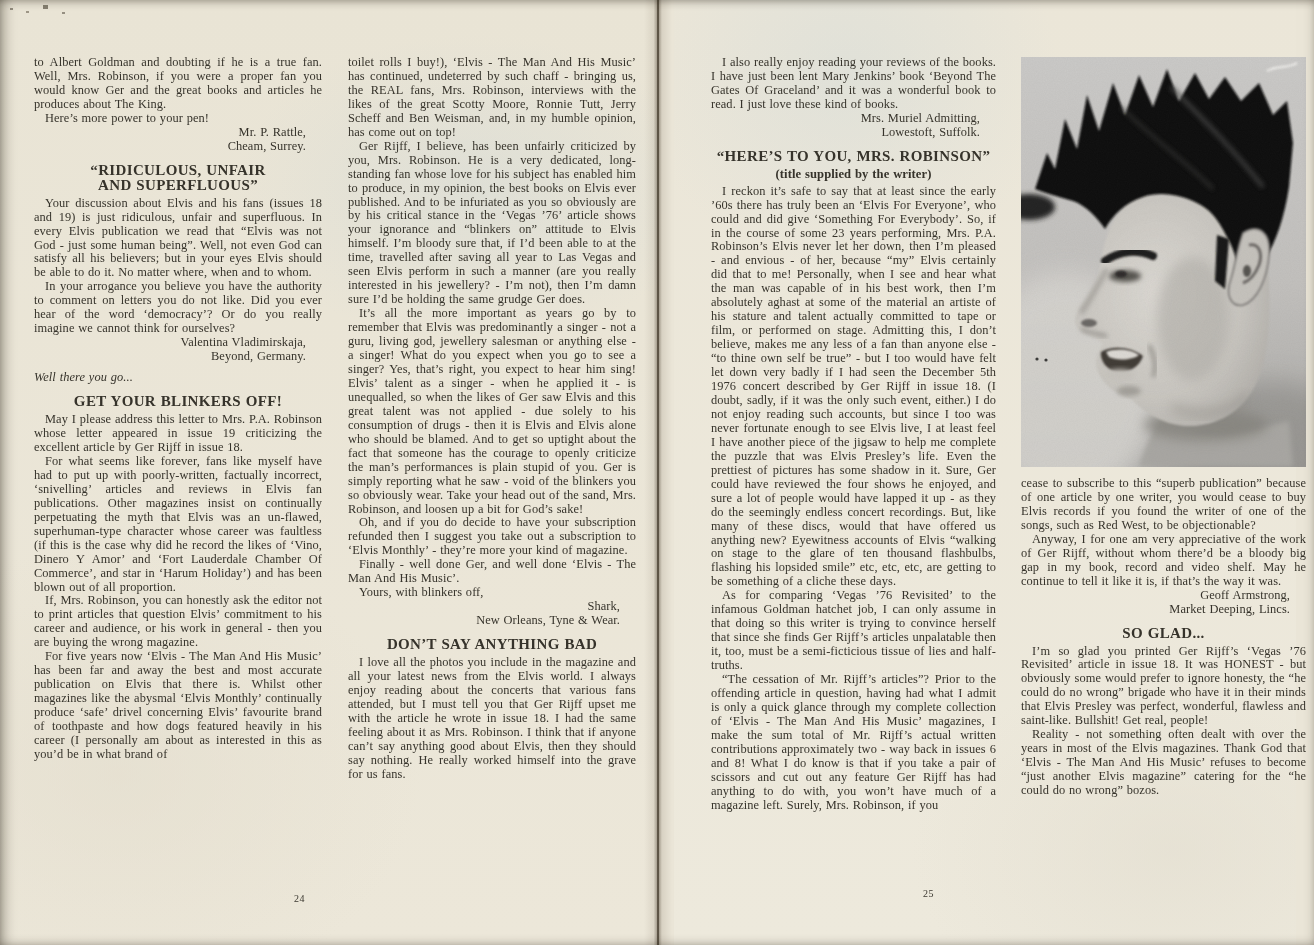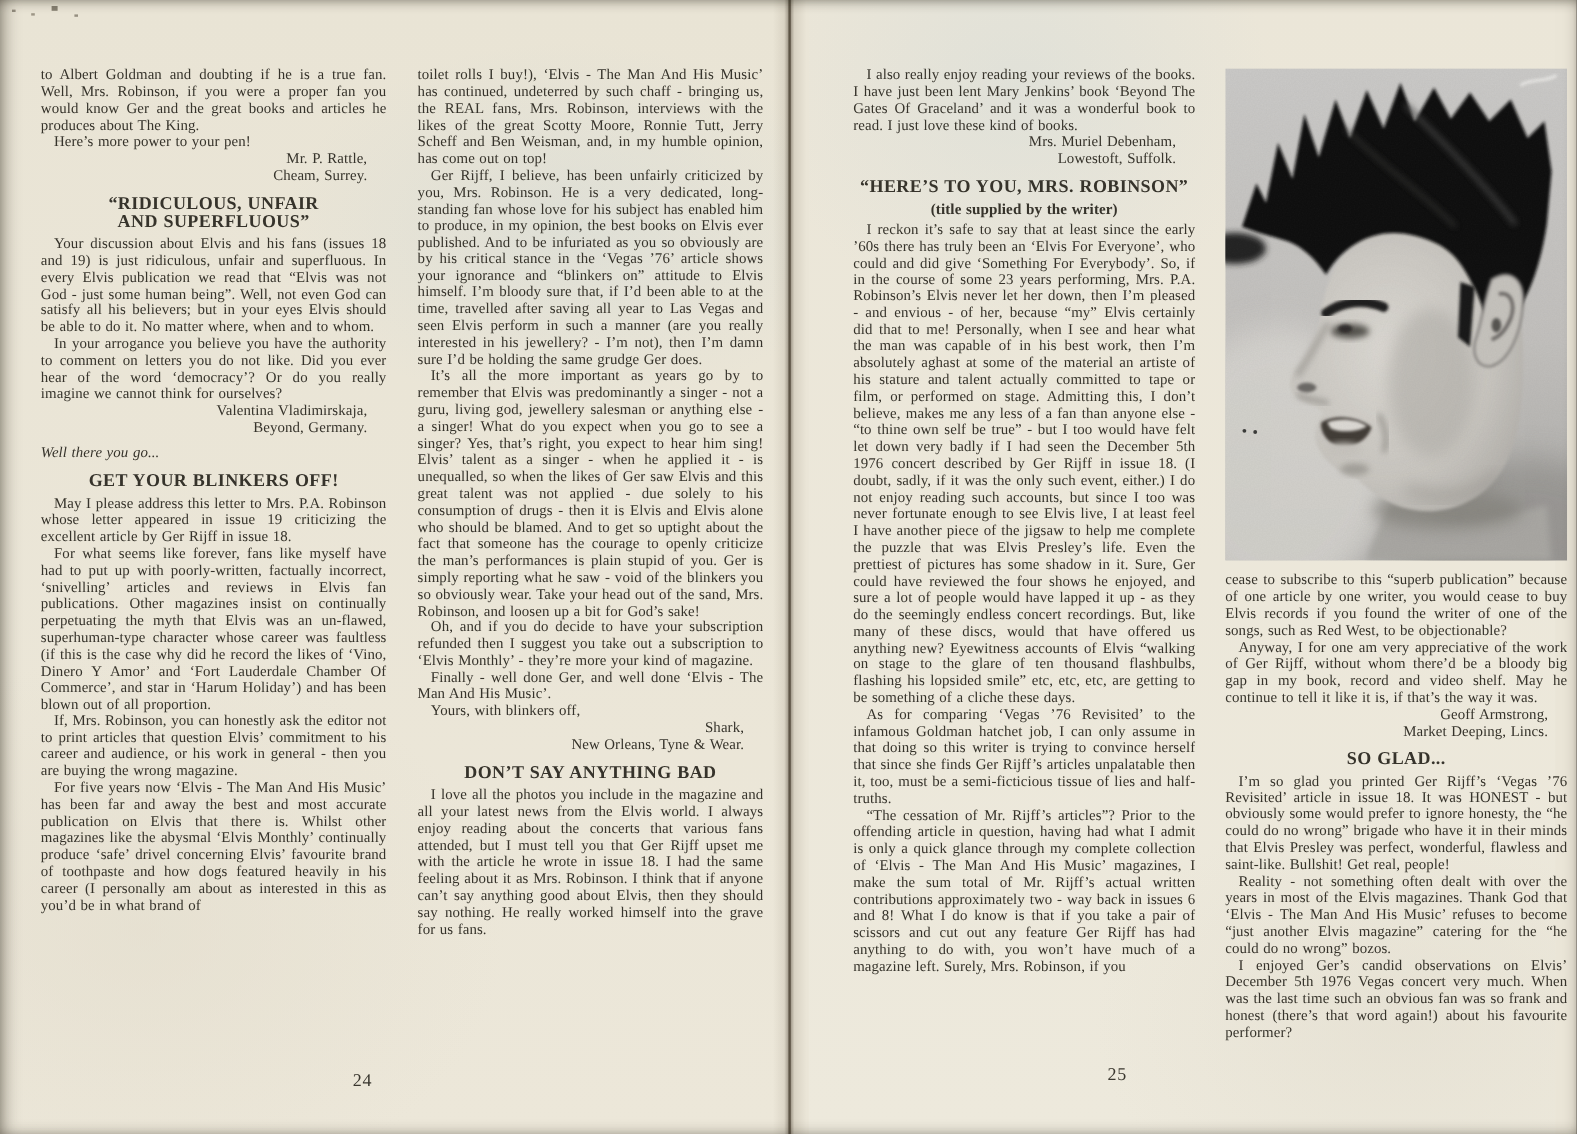--- a/index.html
+++ b/index.html
@@ -33,21 +33,21 @@
   .heading{
     font-weight:bold;text-align:center;text-indent:0;
     font-size:15px;line-height:15px;letter-spacing:0.35px;
     margin:9px 0 4px;
   }
   #h-ridiculous{max-width:176px;margin-left:auto;margin-right:auto;}
   .subheading{font-weight:bold;text-align:center;font-size:12.6px;margin:0 0 3px;}
   .note{font-style:italic;text-align:left;text-indent:0;margin:7px 0 5px;}
   .photo{width:285px;height:410px;margin:1px 0 10px;}
   .photo svg{display:block;}
-  .pagenum{position:absolute;font-size:15px;color:#3a372f;letter-spacing:0.5px;}
+  .pagenum{position:absolute;font-size:10px;color:#3a372f;letter-spacing:0.5px;}
   #pn24{left:294px;top:893px;}
   #pn25{left:923px;top:888px;}
   .gutter{
     position:absolute;left:644px;top:0;width:28px;height:945px;pointer-events:none;
     background:linear-gradient(90deg, rgba(85,70,50,0) 0%, rgba(85,70,50,0.10) 34%,
       rgba(56,44,28,0.45) 49%, rgba(56,44,28,0.45) 52%, rgba(85,70,50,0.12) 64%, rgba(85,70,50,0) 100%);
   }
   .gutter::after{content:"";position:absolute;left:13px;top:0;width:2px;height:100%;background:rgba(42,32,18,0.55);}
   .vignette{content:"";position:absolute;inset:0;pointer-events:none;
     box-shadow:inset 9px 0 14px -7px rgba(40,34,22,0.50),
@@ -90,21 +90,21 @@
       <div class="sig">Shark,</div>
       <div class="sig">New Orleans, Tyne &amp; Wear.</div>
       <div class="heading">DON’T SAY ANYTHING BAD</div>
       <p class="para">I love all the photos you include in the magazine and all your latest news from the Elvis world. I always enjoy reading about the concerts that various fans attended, but I must tell you that Ger Rijff upset me with the article he wrote in issue 18. I had the same feeling about it as Mrs. Robinson. I think that if anyone can’t say anything good about Elvis, then they should say nothing. He really worked himself into the grave for us fans.</p>
     </div>
   </div>
 
   <div class="page" id="page25">
     <div class="col" id="p25c1">
       <p class="para">I also really enjoy reading your reviews of the books. I have just been lent Mary Jenkins’ book ‘Beyond The Gates Of Graceland’ and it was a wonderful book to read. I just love these kind of books.</p>
-      <div class="sig">Mrs. Muriel Debenham,</div>
+      <div class="sig">Mrs. Muriel Admitting,</div>
       <div class="sig">Lowestoft, Suffolk.</div>
       <div class="heading">“HERE’S TO YOU, MRS. ROBINSON”</div>
       <div class="subheading">(title supplied by the writer)</div>
       <p class="para">I reckon it’s safe to say that at least since the early ’60s there has truly been an ‘Elvis For Everyone’, who could and did give ‘Something For Everybody’. So, if in the course of some 23 years performing, Mrs. P.A. Robinson’s Elvis never let her down, then I’m pleased - and envious - of her, because “my” Elvis certainly did that to me! Personally, when I see and hear what the man was capable of in his best work, then I’m absolutely aghast at some of the material an artiste of his stature and talent actually committed to tape or film, or performed on stage. Admitting this, I don’t believe, makes me any less of a fan than anyone else - “to thine own self be true” - but I too would have felt let down very badly if I had seen the December 5th 1976 concert described by Ger Rijff in issue 18. (I doubt, sadly, if it was the only such event, either.) I do not enjoy reading such accounts, but since I too was never fortunate enough to see Elvis live, I at least feel I have another piece of the jigsaw to help me complete the puzzle that was Elvis Presley’s life. Even the prettiest of pictures has some shadow in it. Sure, Ger could have reviewed the four shows he enjoyed, and sure a lot of people would have lapped it up - as they do the seemingly endless concert recordings. But, like many of these discs, would that have offered us anything new? Eyewitness accounts of Elvis “walking on stage to the glare of ten thousand flashbulbs, flashing his lopsided smile” etc, etc, etc, are getting to be something of a cliche these days.</p>
       <p class="para">As for comparing ‘Vegas ’76 Revisited’ to the infamous Goldman hatchet job, I can only assume in that doing so this writer is trying to convince herself that since she finds Ger Rijff’s articles unpalatable then it, too, must be a semi-ficticious tissue of lies and half-truths.</p>
       <p class="para">“The cessation of Mr. Rijff’s articles”? Prior to the offending article in question, having had what I admit is only a quick glance through my complete collection of ‘Elvis - The Man And His Music’ magazines, I make the sum total of Mr. Rijff’s actual written contributions approximately two - way back in issues 6 and 8! What I do know is that if you take a pair of scissors and cut out any feature Ger Rijff has had anything to do with, you won’t have much of a magazine left. Surely, Mrs. Robinson, if you</p>
     </div>
     <div class="col" id="p25c2">
       <div class="photo">
         <svg viewBox="0 0 285 410" width="285" height="410" role="img">
@@ -177,21 +177,20 @@
           <rect x="0" y="0" width="285" height="410" filter="url(#grainF)" opacity="0.55"></rect>
         </svg>
       </div>
       <p class="para cont">cease to subscribe to this “superb publication” because of one article by one writer, you would cease to buy Elvis records if you found the writer of one of the songs, such as Red West, to be objectionable?</p>
       <p class="para">Anyway, I for one am very appreciative of the work of Ger Rijff, without whom there’d be a bloody big gap in my book, record and video shelf. May he continue to tell it like it is, if that’s the way it was.</p>
       <div class="sig">Geoff Armstrong,</div>
       <div class="sig">Market Deeping, Lincs.</div>
       <div class="heading">SO GLAD...</div>
       <p class="para">I’m so glad you printed Ger Rijff’s ‘Vegas ’76 Revisited’ article in issue 18. It was HONEST - but obviously some would prefer to ignore honesty, the “he could do no wrong” brigade who have it in their minds that Elvis Presley was perfect, wonderful, flawless and saint-like. Bullshit! Get real, people!</p>
       <p class="para">Reality - not something often dealt with over the years in most of the Elvis magazines. Thank God that ‘Elvis - The Man And His Music’ refuses to become “just another Elvis magazine” catering for the “he could do no wrong” bozos.</p>
-      <p class="para">I enjoyed Ger’s candid observations on Elvis’ December 5th 1976 Vegas concert very much. When was the last time such an obvious fan was so frank and honest (there’s that word again!) about his favourite performer?</p>
     </div>
   </div>
 
   <div class="pagenum" id="pn24">24</div>
   <div class="pagenum" id="pn25">25</div>
 
   <div class="gutter"></div>
   <div class="specks"></div>
   <div class="vignette"></div>
 </div>

